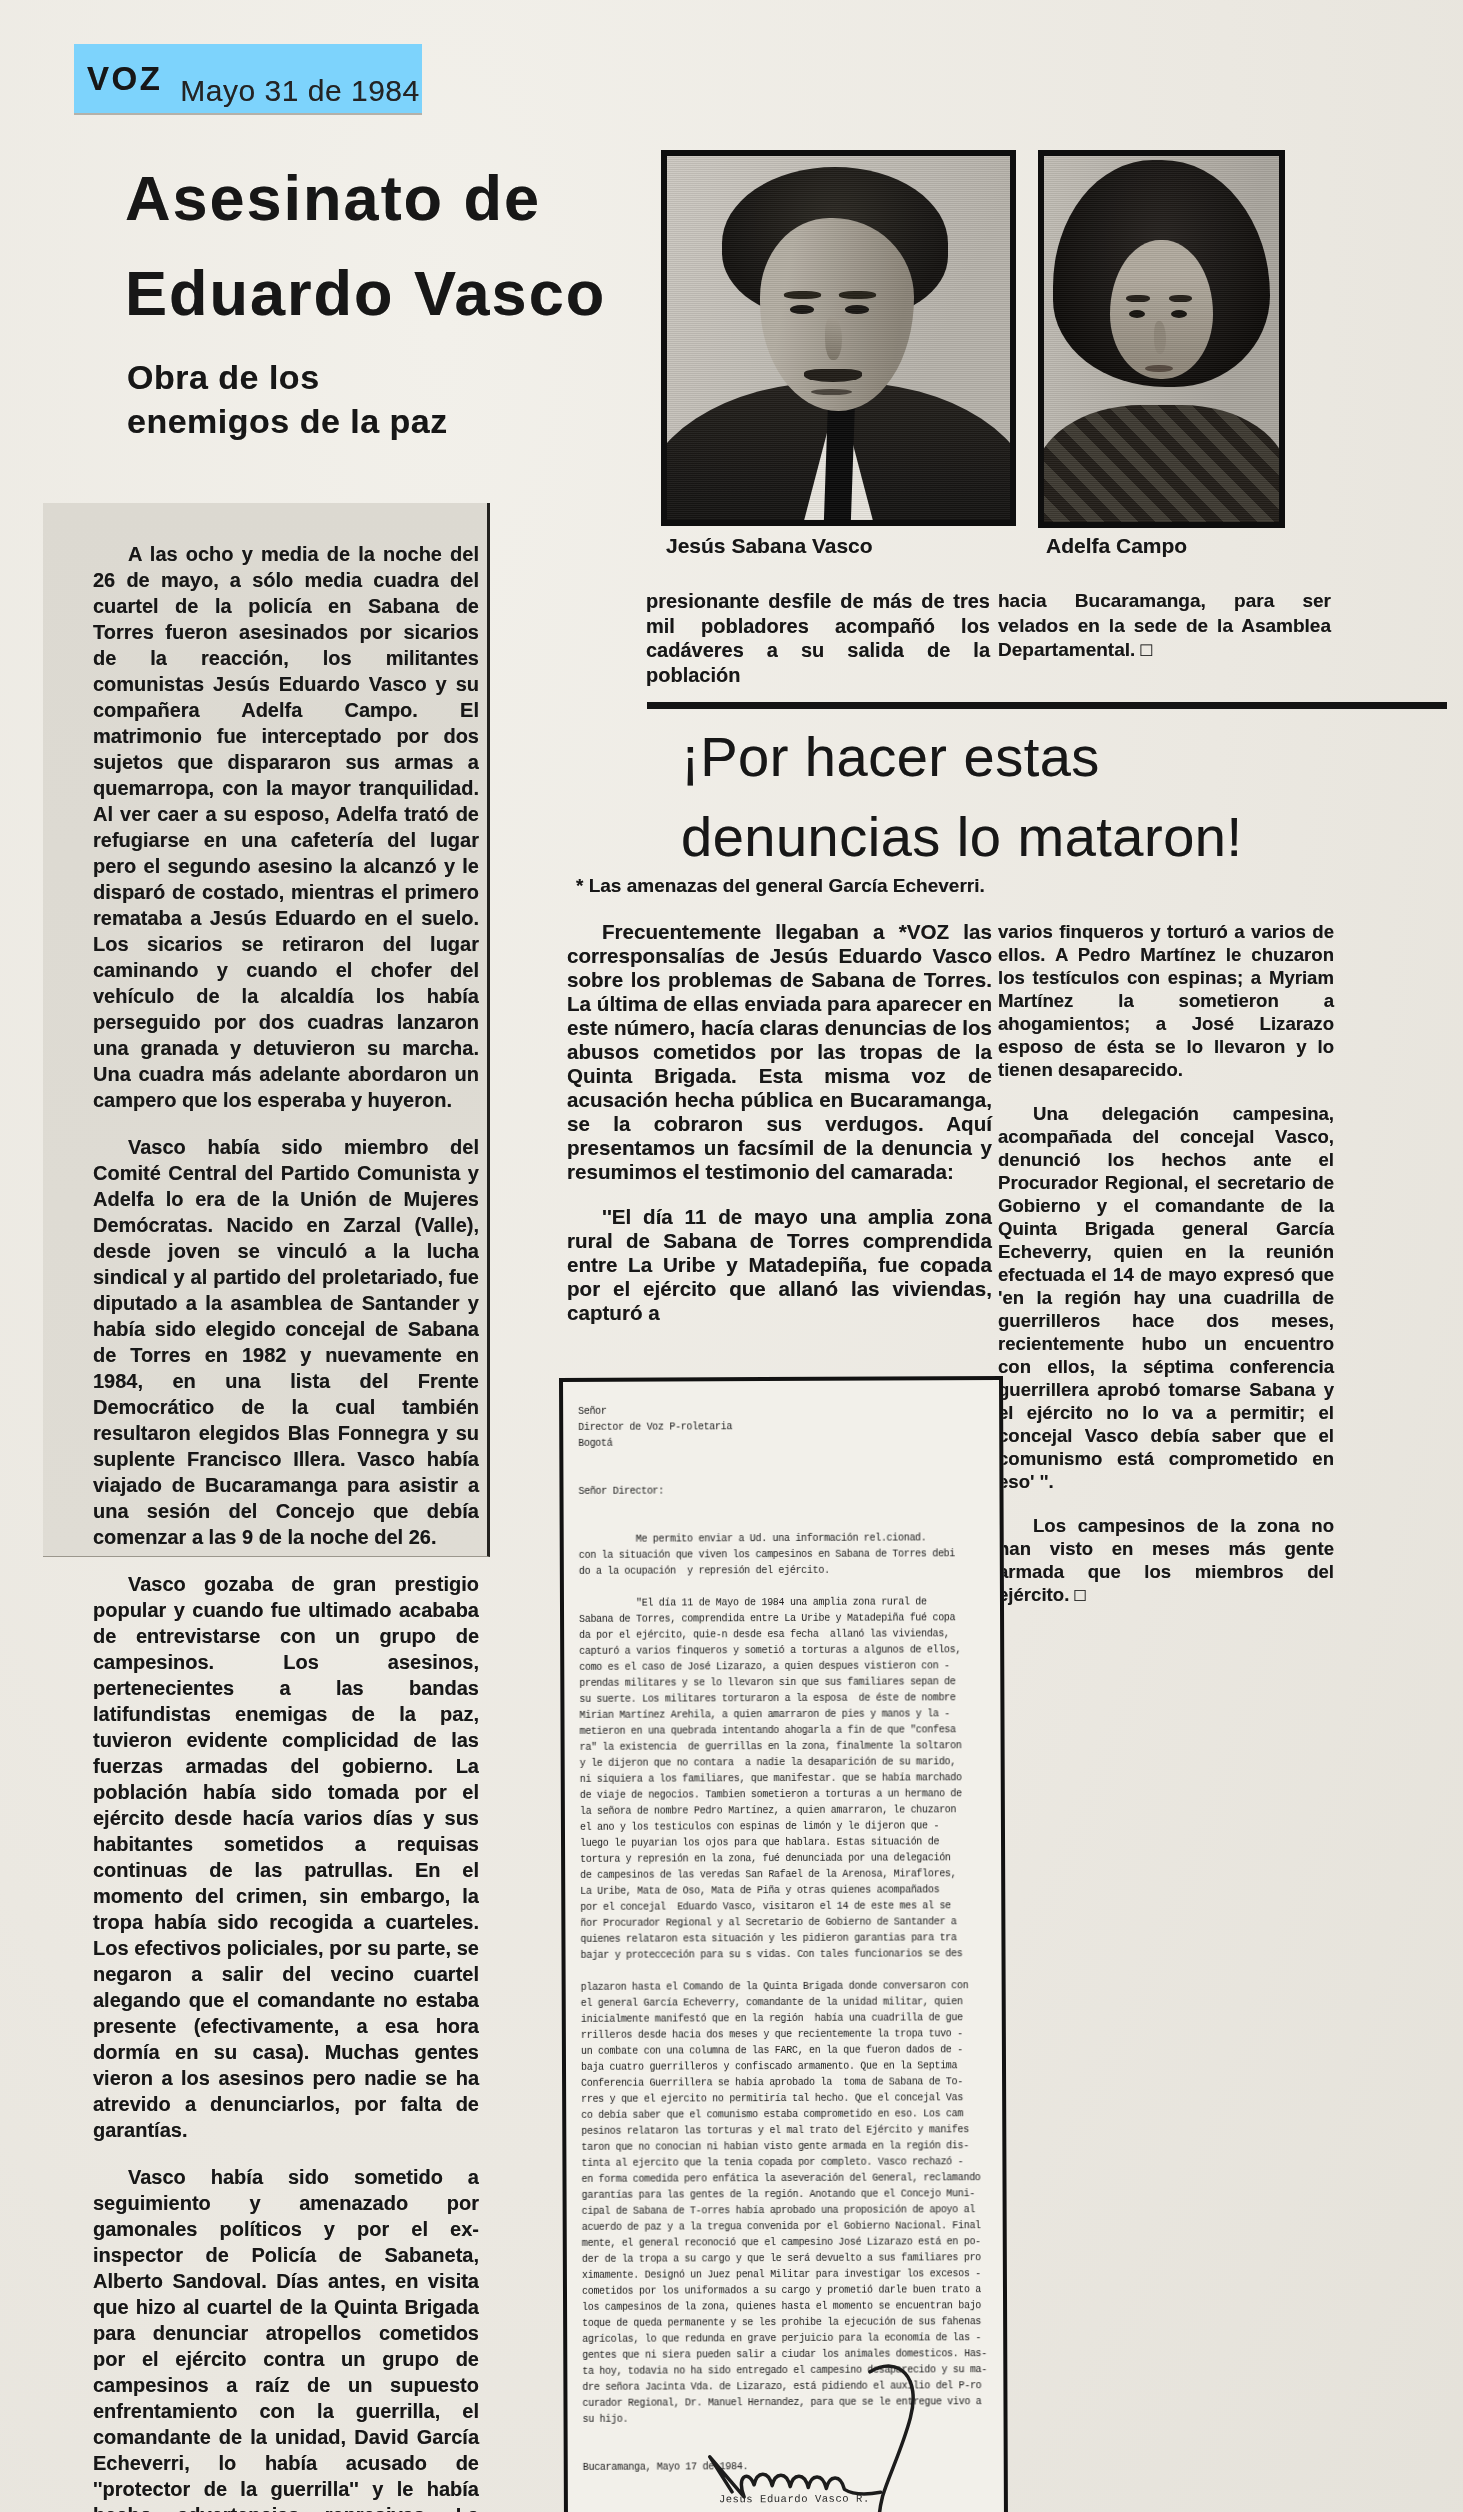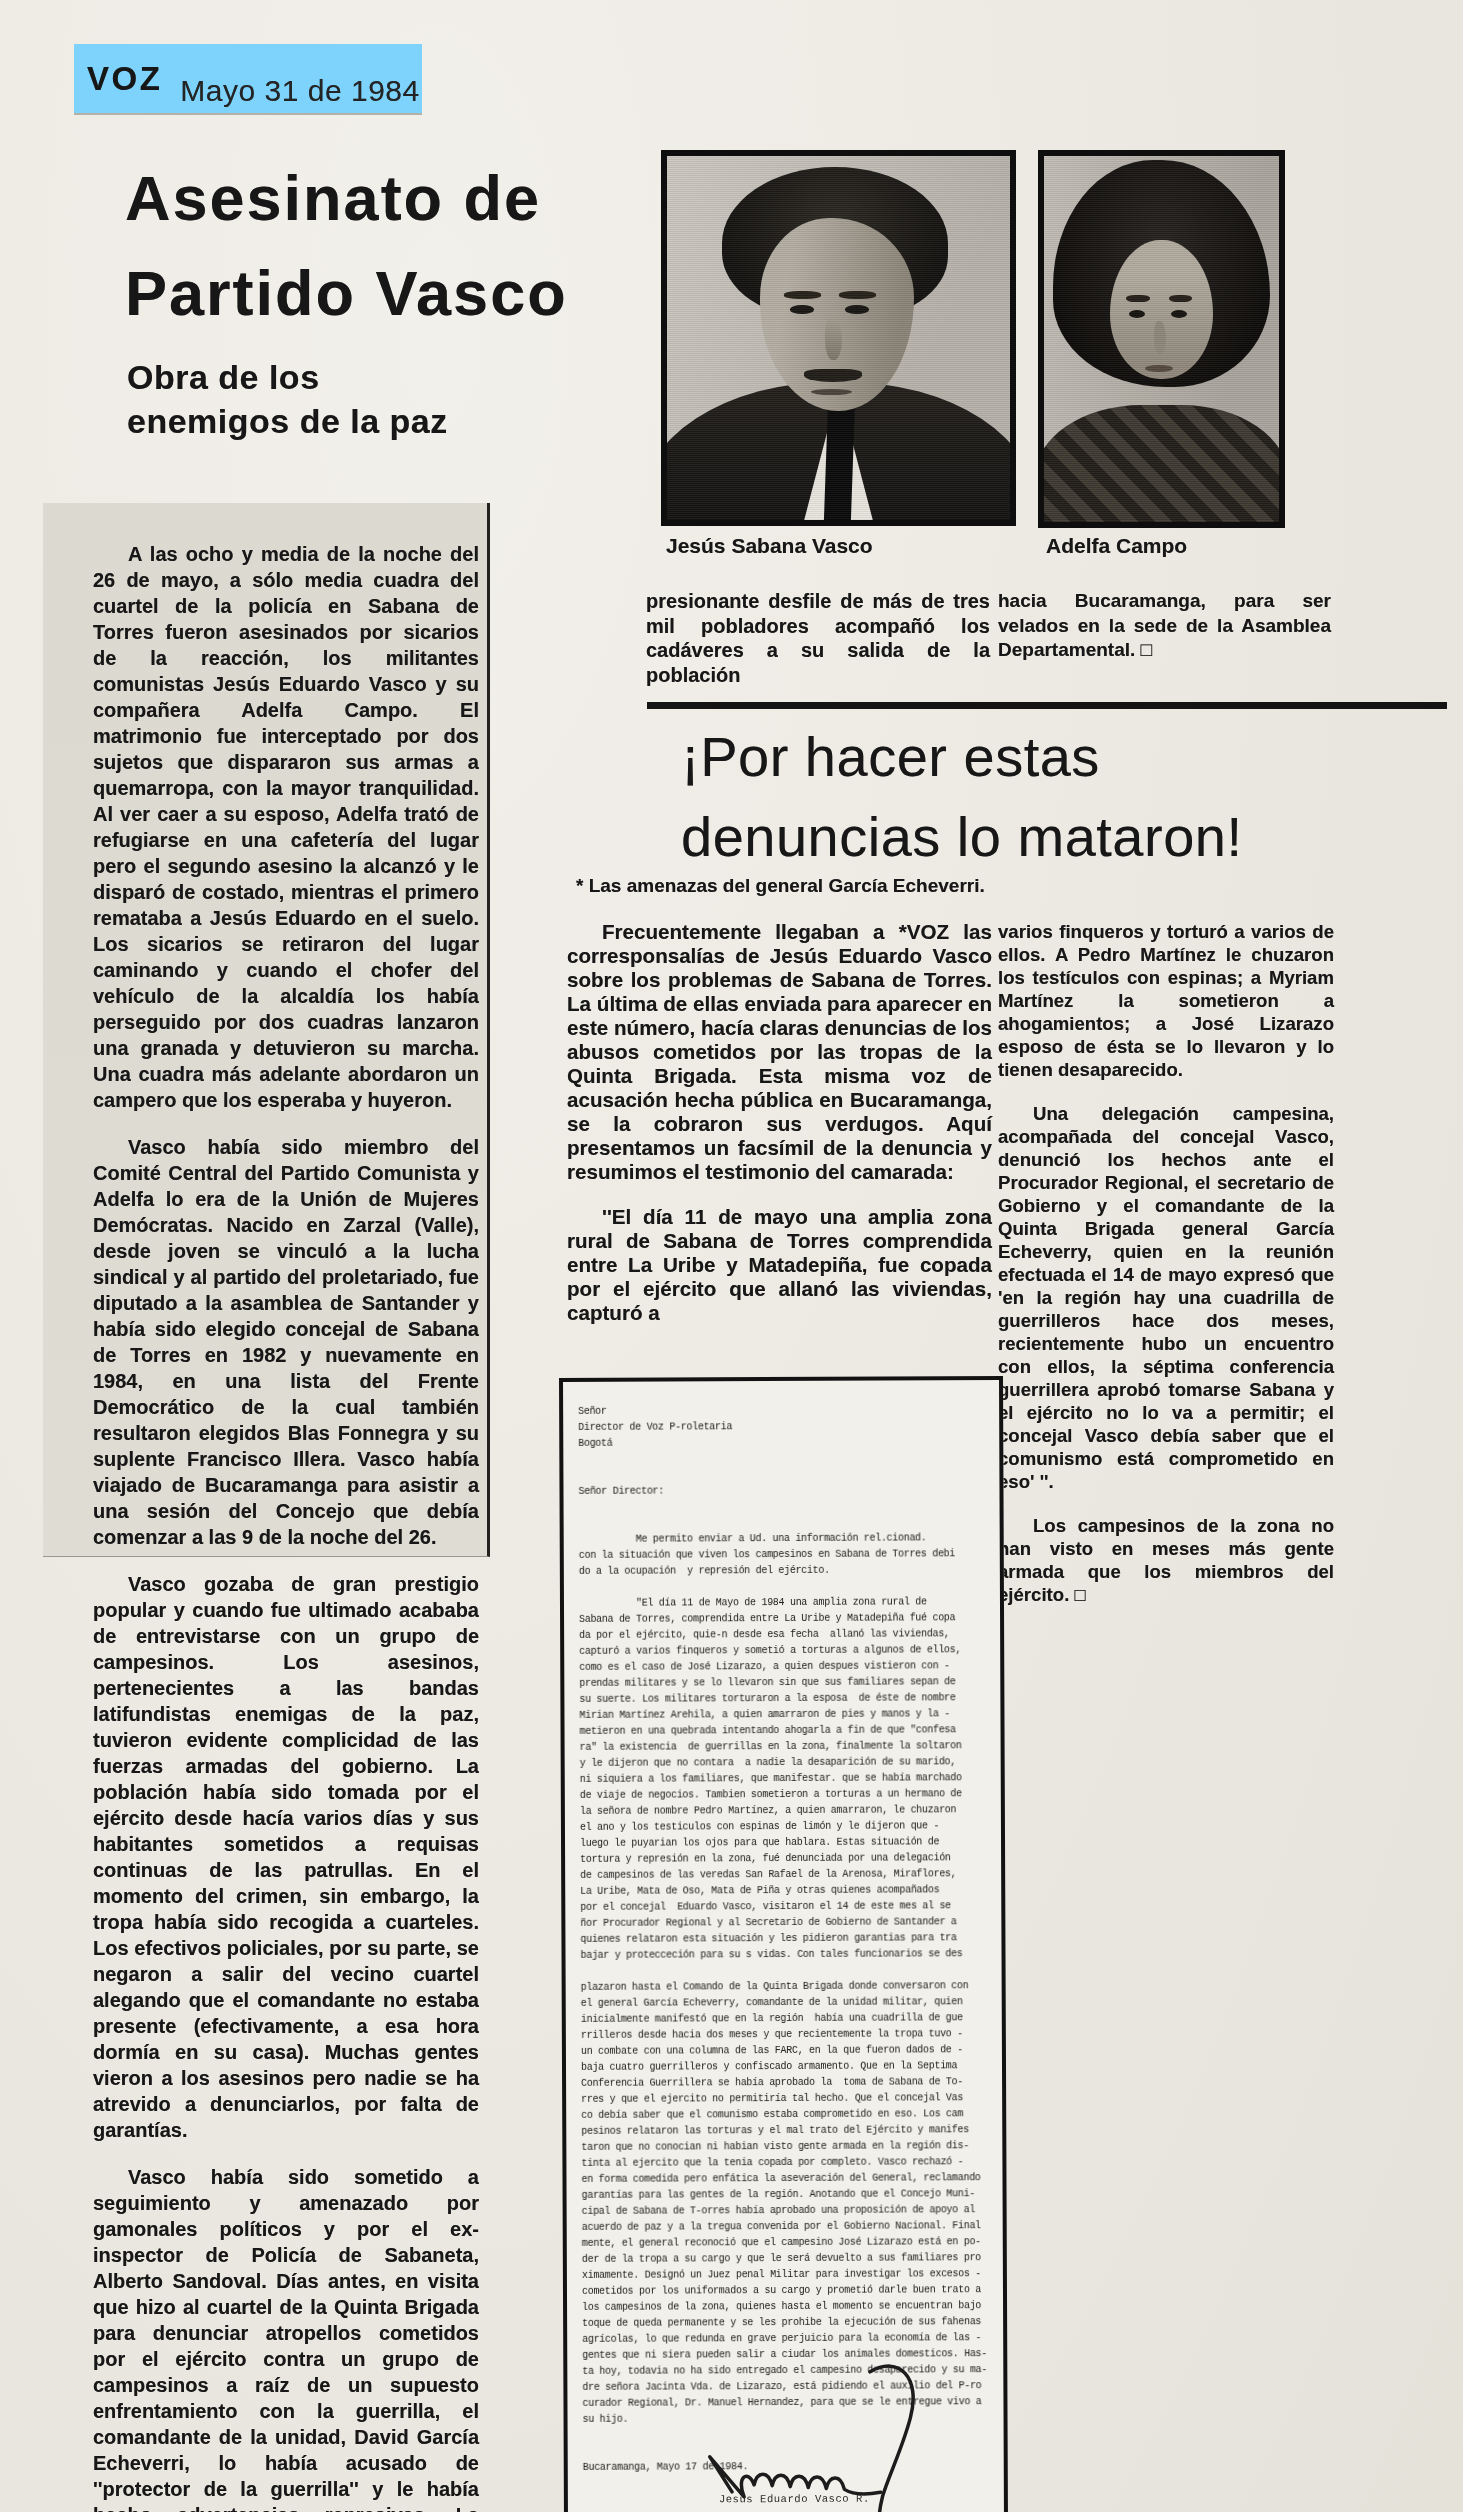--- a/index.html
+++ b/index.html
@@ -81,21 +81,21 @@
 
 <div class="abs masthead">
   <span class="brand ink">VOZ</span>
   <span class="mdate ink">Mayo 31 de 1984</span>
 </div>
 
 <div class="abs panel"></div>
 
 <div class="abs title ink">
   <div>Asesinato de</div>
-  <div>Partido Vasco</div>
+  <div>Eduardo Vasco</div>
 </div>
 <div class="abs deck ink">
   <div>Obra de los</div>
   <div>enemigos de la paz</div>
 </div>
 
 <div class="abs photo photo-left">
   <div class="pp m-suit"></div>
   <div class="pp m-shirt"></div>
   <div class="pp m-tie"></div>

